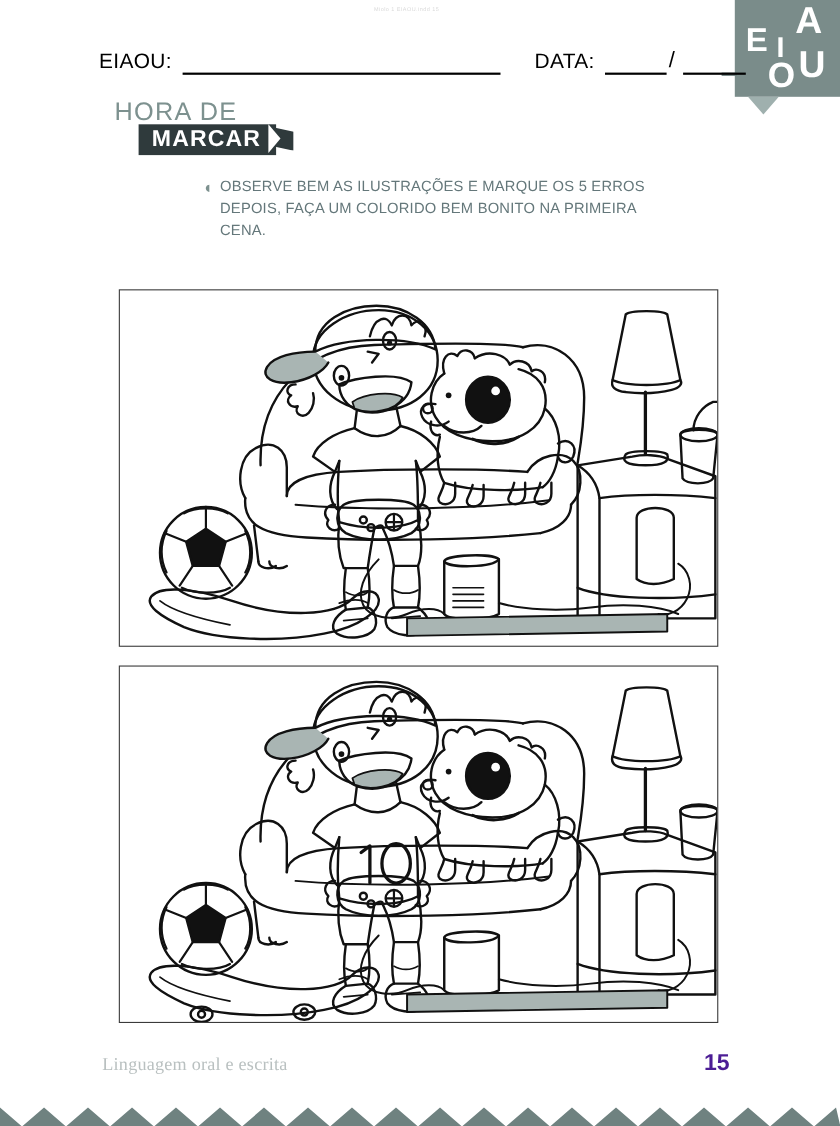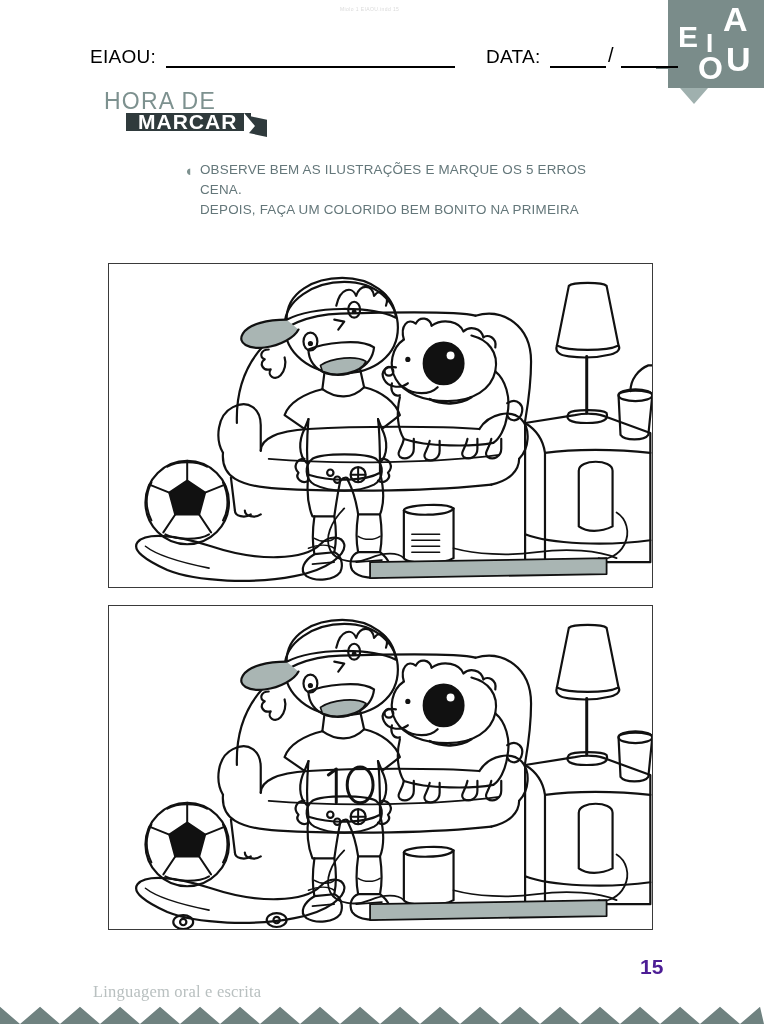--- a/index.html
+++ b/index.html
@@ -61,21 +61,21 @@
 
   
   #hora-de {
     position: absolute; left: 90px; top: 88px;
     font-size: 23px; color: #7d918f; letter-spacing: 1.2px;
     font-family: "Liberation Sans", sans-serif;
     margin-left: 14px;
   }
   #marcar-ribbon {
     position: absolute; left: 126px; top: 113px;
-    height: 18px; padding: 0 14px 0 12px;
+    height: 28px; padding: 0 14px 0 12px;
     background: #2f3a3c; color: #ffffff;
     font-size: 21px; font-weight: bold; letter-spacing: 1px;
     display: flex; align-items: center;
     font-family: "Liberation Sans", sans-serif;
   }
   #ribbon-notch {
     position: absolute; left: 244px; top: 113px;
     width: 0; height: 0;
     border-top: 13px solid transparent;
     border-bottom: 13px solid transparent;
@@ -109,21 +109,20 @@
   }
   #panel-1 { top: 263px; }
   #panel-2 { top: 605px; }
   .panel svg { display: block; width: 100%; height: 100%; }
 
   
   #footer-label {
     position: absolute; left: 93px; top: 958px;
     font-size: 16.5px; color: #b9c0c0; letter-spacing: .2px;
     font-family: "Liberation Serif", serif;
-    margin-top: 24px;
   }
   #footer-page {
     position: absolute; left: 640px; top: 955px;
     font-size: 21px; font-weight: bold; color: #4c1d95;
     font-family: "Liberation Sans", sans-serif;
   }
   #zigzag {
     position: absolute; left: 0; bottom: 0; width: 764px; height: 26px;
     background: #6f8280;
     clip-path: polygon(
@@ -164,22 +163,22 @@
 </div>
 
 <div id="hora-de">HORA DE</div>
 <div id="marcar-ribbon">MARCAR</div>
 <div id="ribbon-tail"></div>
 <div id="ribbon-notch"></div>
 
 <div id="instruction">
   <span id="moon-bullet">◖</span>
   <p>OBSERVE BEM AS ILUSTRAÇÕES E MARQUE OS 5 ERROS</p>
+  <p>DEPOIS, FAÇA UM COLORIDO BEM BONITO NA PRIMEIRA</p>
   <p>CENA.</p>
-  <p>DEPOIS, FAÇA UM COLORIDO BEM BONITO NA PRIMEIRA</p>
 </div>
 
 <div class="panel" id="panel-1">
   <svg viewBox="0 0 545 325" xmlns="http://www.w3.org/2000/svg" fill="none" stroke="#111" stroke-width="2.2" stroke-linecap="round" stroke-linejoin="round">
 
     <path d="M128 160 C126 96 168 52 232 50 C300 48 352 48 368 52"></path>
     <path d="M368 52 C396 44 424 62 424 98 C424 124 420 146 418 158"></path>
     <path d="M114 190 C106 176 108 152 124 144 C140 136 152 146 152 162 L152 188"></path>
     <path d="M152 188 C152 176 168 168 200 166 C250 163 330 163 372 166"></path>
     <path d="M372 166 C382 150 404 146 414 156 C424 166 422 186 412 196"></path>

